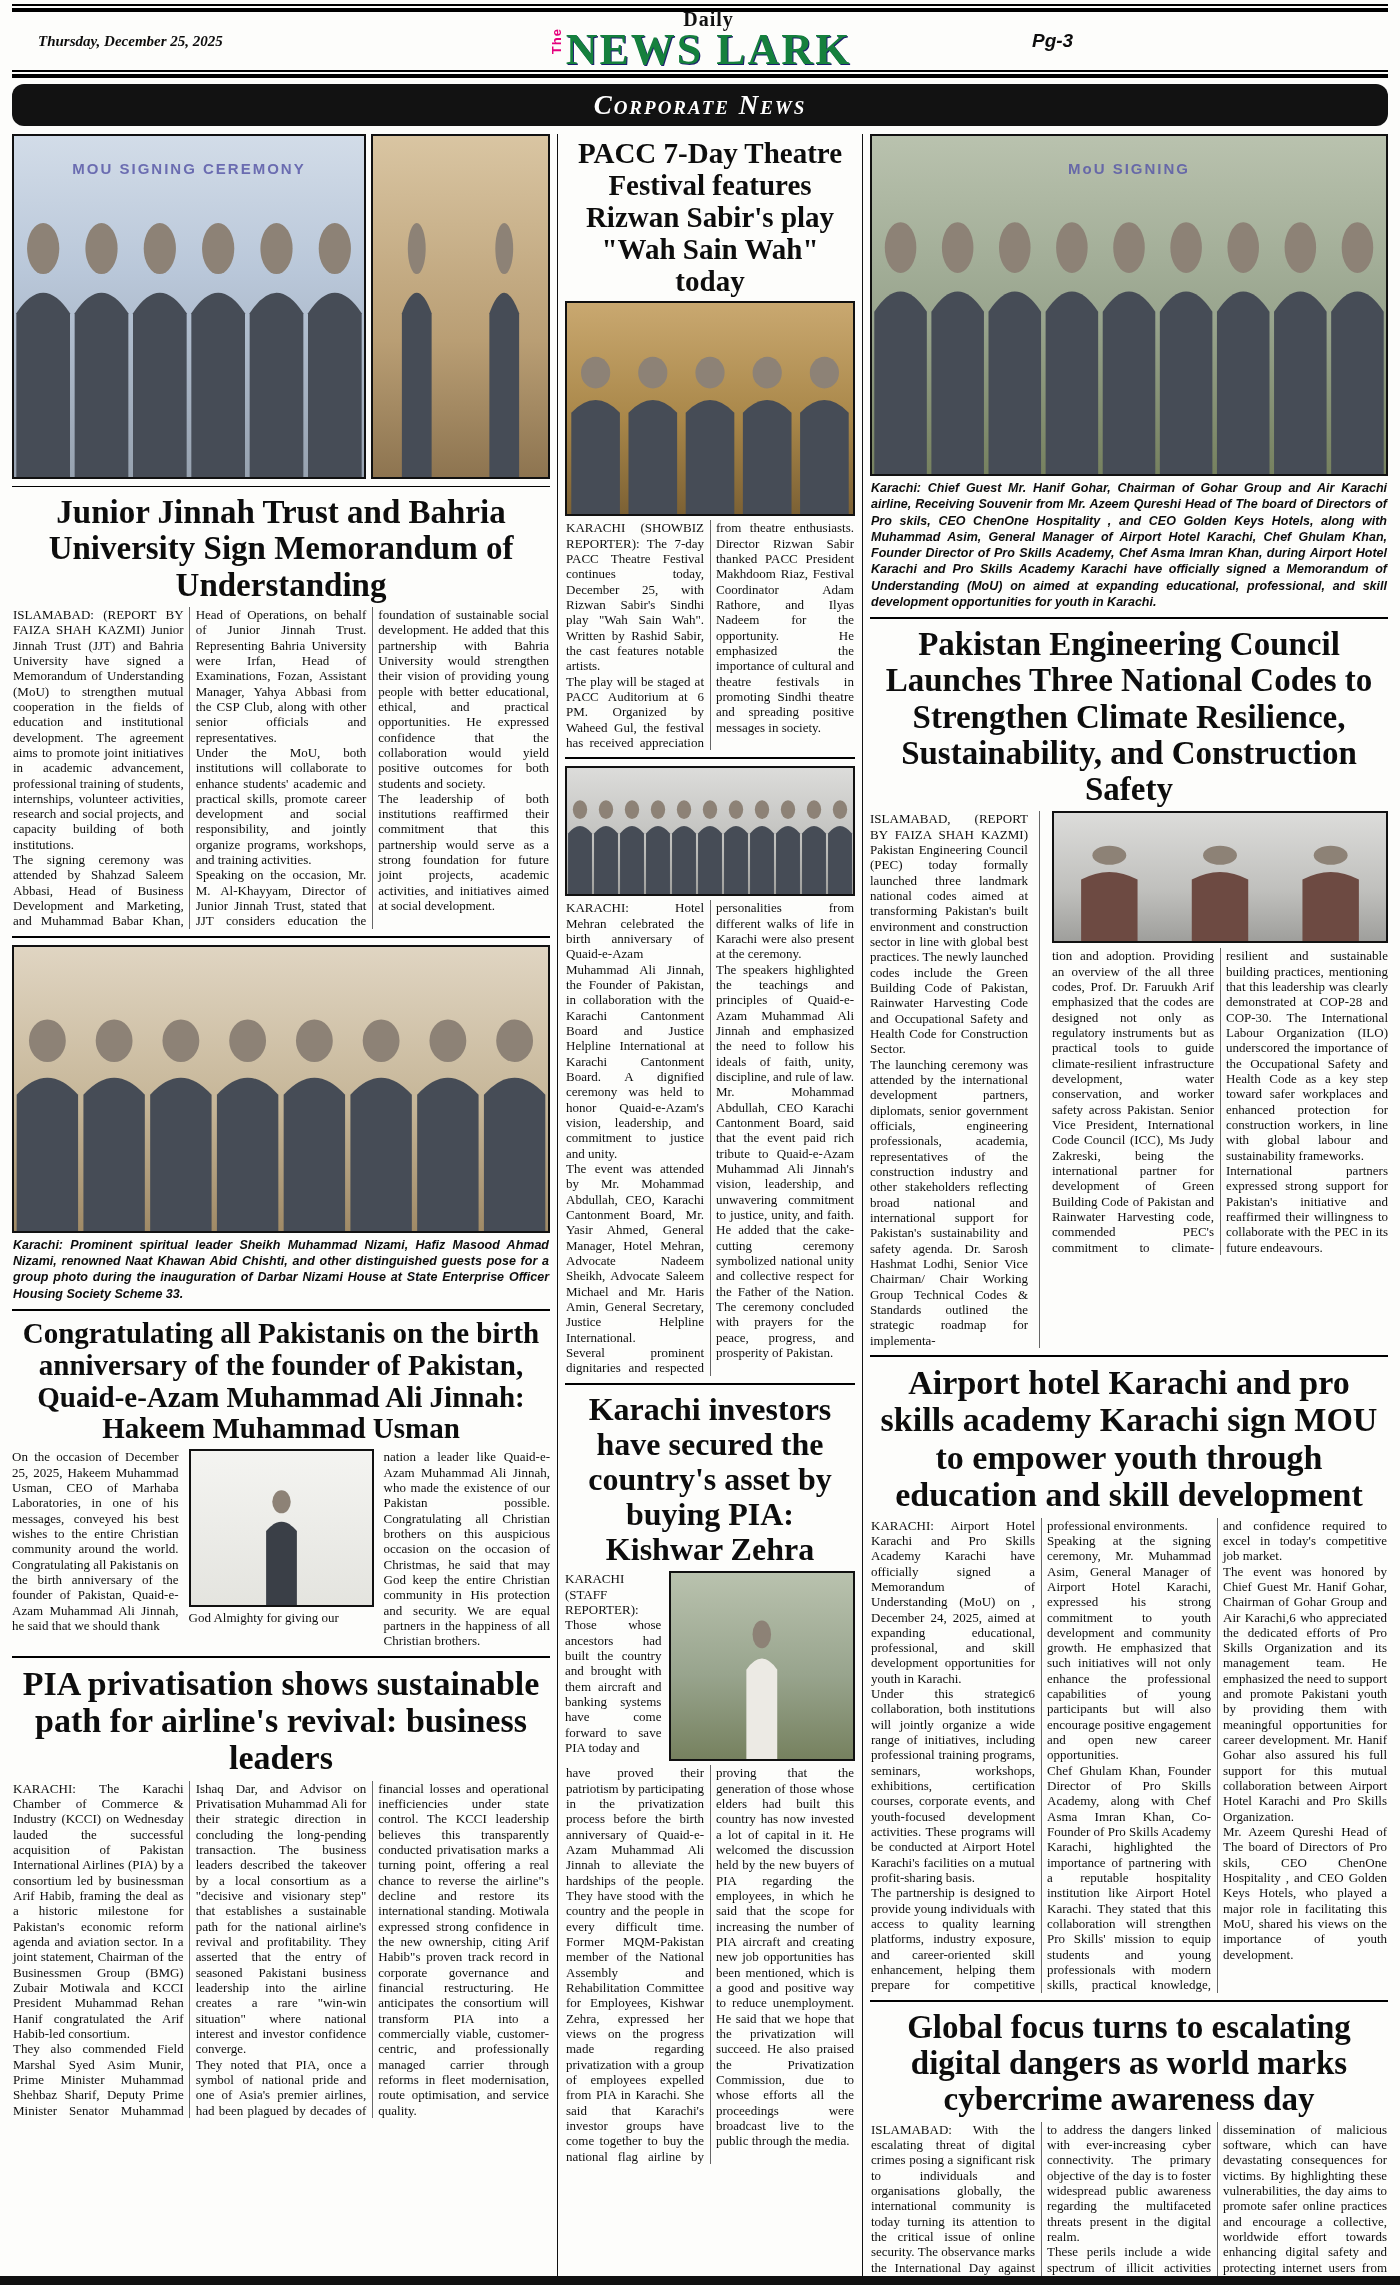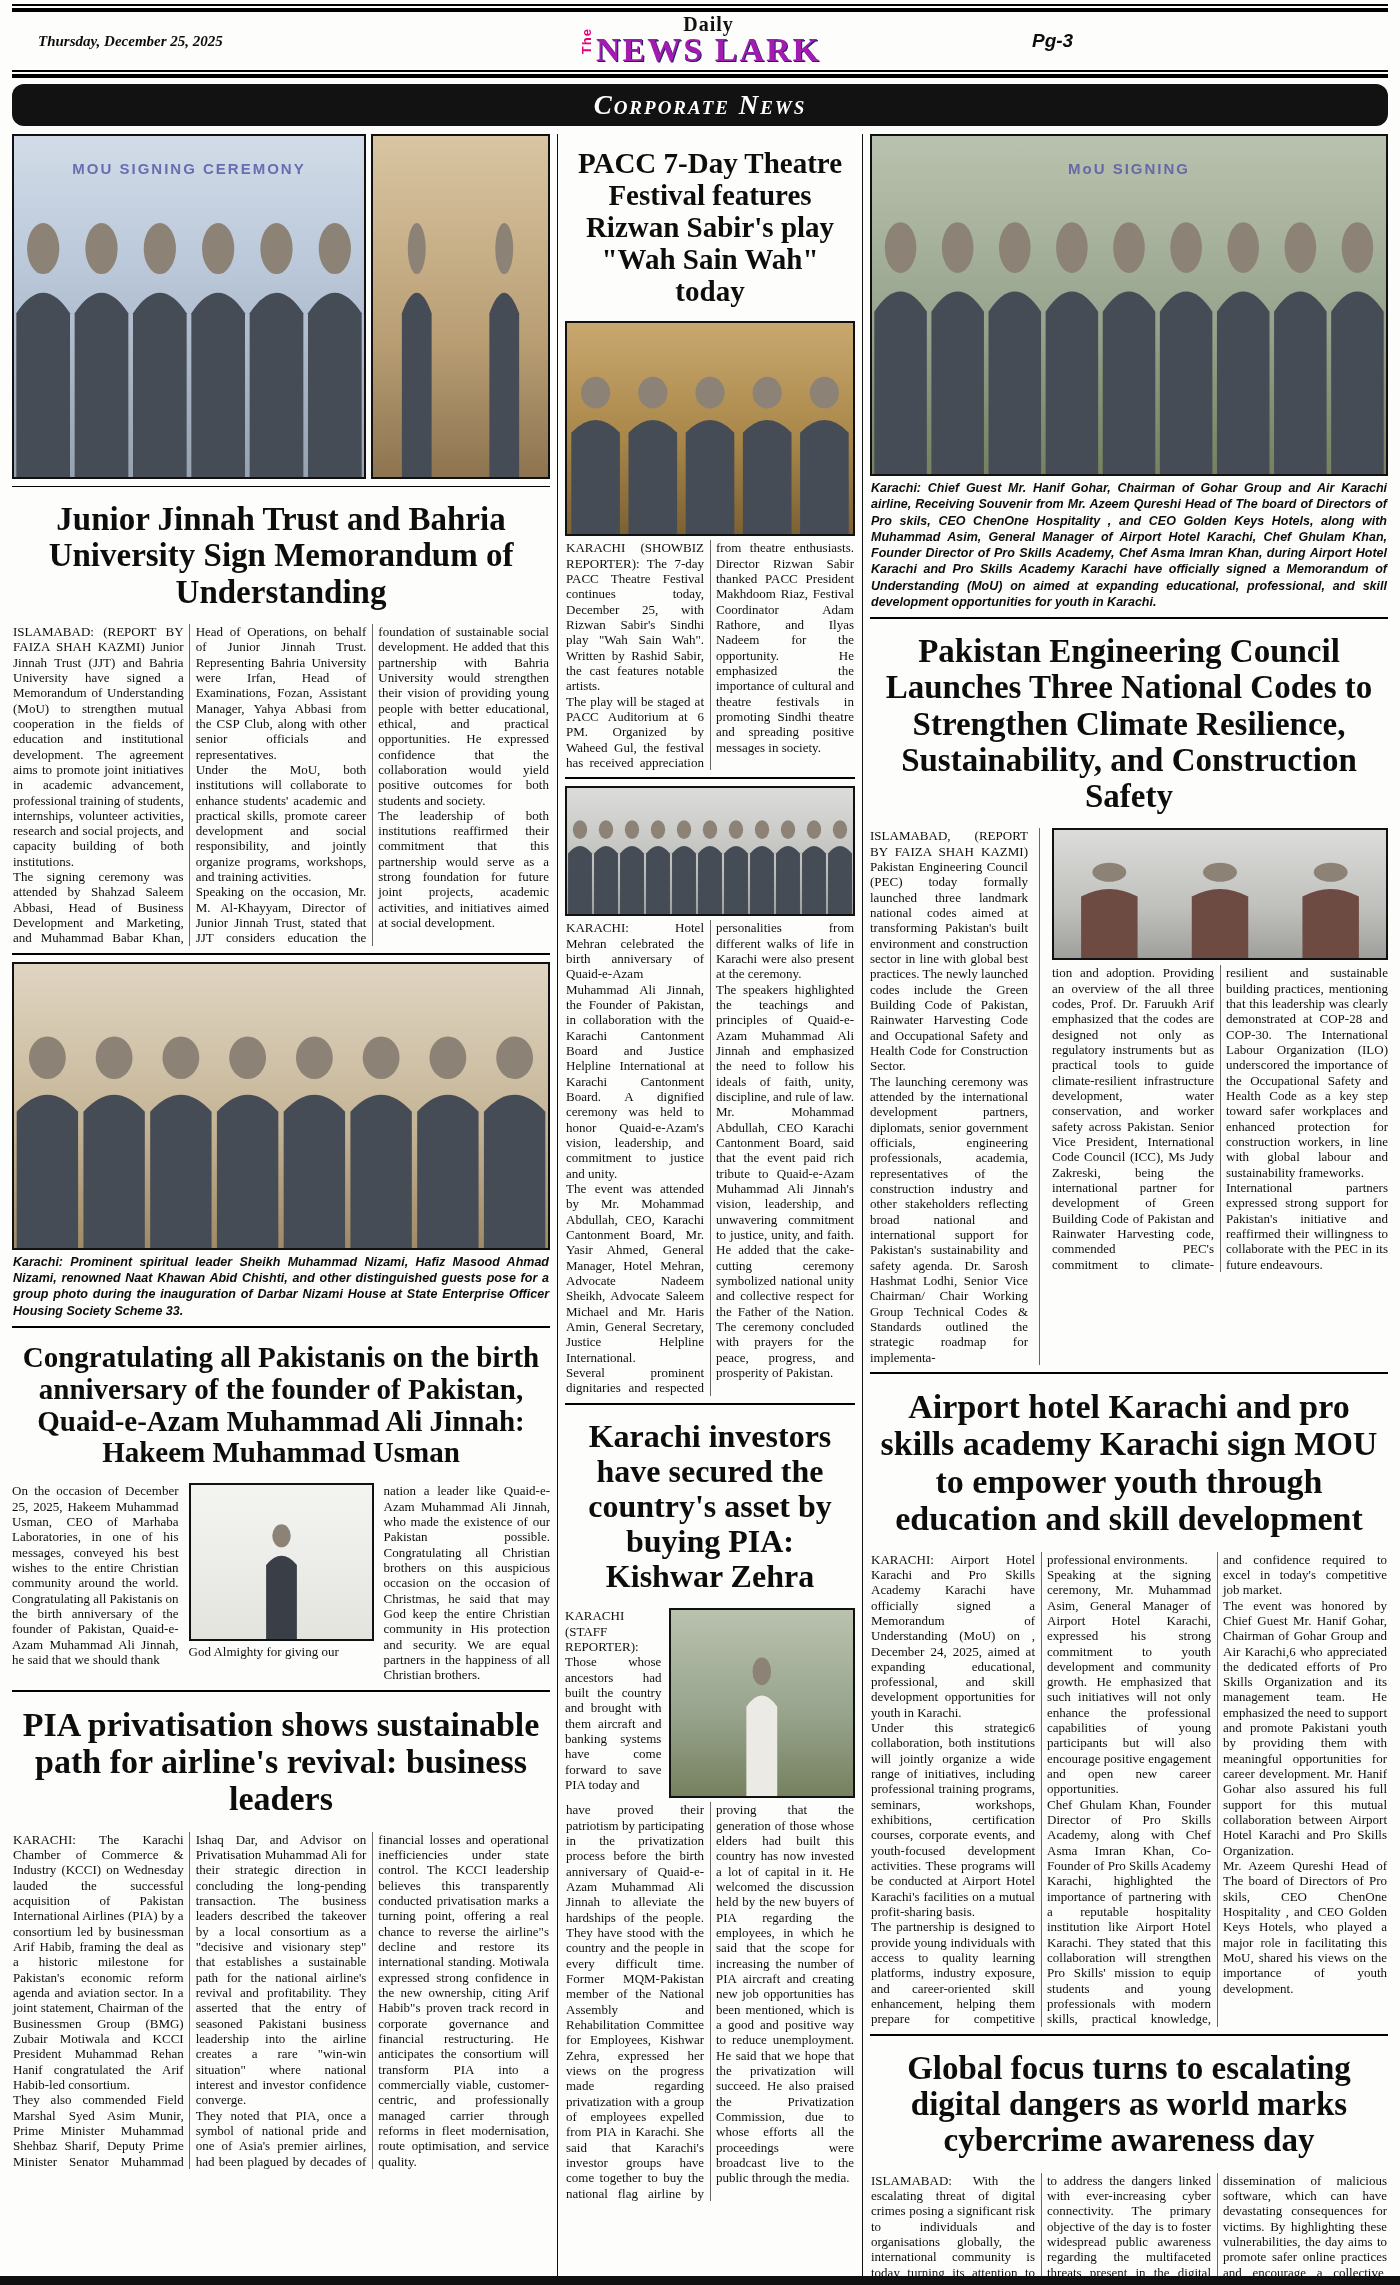--- a/index.html
+++ b/index.html
@@ -10,35 +10,35 @@
   }
   
   .mast { padding:4px 12px 0 12px; }
   .mast-rule { height:8px; border-top:2px solid #000; border-bottom:4px solid #000; }
   .mast-row { display:flex; align-items:center; justify-content:space-between; height:58px; padding:0 26px; }
   .mast-date { font-style:italic; font-weight:bold; font-size:15px; width:330px; }
   .logo { display:flex; align-items:center; gap:2px; }
   .logo-daily { font-weight:900; font-size:20px; color:#111; letter-spacing:1px; text-align:center; line-height:0.9; }
   .logo-the { color:#e5007d; font-family:"Liberation Sans",sans-serif; font-weight:900; font-size:13px;
     writing-mode:vertical-rl; transform:rotate(180deg); letter-spacing:1px; }
-  .logo-main { font-weight:900; font-size:34px; color:#a21caf; letter-spacing:2px; line-height:1;
+  .logo-main { font-weight:900; font-size:44px; color:#15803d; letter-spacing:2px; line-height:1;
     text-shadow:1px 1px 0 #1e1e6e; font-family:"Liberation Serif",serif; }
   .logo-stack { text-align:center; }
   .mast-pg { font-family:"Liberation Sans",sans-serif; font-weight:bold; font-style:italic; font-size:19px; width:330px; text-align:left; }
   .section-bar { margin:6px 12px 8px 12px; background:#121212; color:#fff; height:42px;
     display:flex; align-items:center; justify-content:center;
     font-style:italic; font-variant:small-caps; font-size:27px; letter-spacing:2px; font-weight:bold;border-radius:12px; }
   
   .strips { display:flex; padding:0 12px; align-items:stretch; }
   .strip { overflow:hidden; }
   .strip-left  { width:545px; padding-right:7px; }
   .strip-mid   { width:306px; padding:0 7px; border-left:1.5px solid #111; border-right:1.5px solid #111; }
   .strip-right { width:531px; padding-left:7px; flex:1; }
   
-  .headline { font-weight:bold; text-align:center; line-height:1.1; margin:14px 2px; }
+  .headline { font-weight:bold; text-align:center; line-height:1.1; margin:4px 2px; }
   .h33 { font-size:33px; } .h29 { font-size:29px; } .h34 { font-size:34px; } .h32 { font-size:32px; }
   .body-text { font-size:13px; line-height:1.18; text-align:justify; white-space:pre-line; margin:4px 1px; }
   .cols2 { column-count:2; column-gap:12px; column-rule:1px solid #666; }
   .cols3 { column-count:3; column-gap:12px; column-rule:1px solid #666; }
   .caption { font-family:"Liberation Sans",sans-serif; font-weight:bold; font-style:italic;
     font-size:12.5px; line-height:1.3; text-align:justify; margin:4px 1px 6px 1px; }
   .art-rule { border-top:2.5px solid #000; margin:7px 0; }
   .art-rule.thin { border-top-width:1.5px; }
   
   .photo { position:relative; border:2px solid #111; overflow:hidden; }

